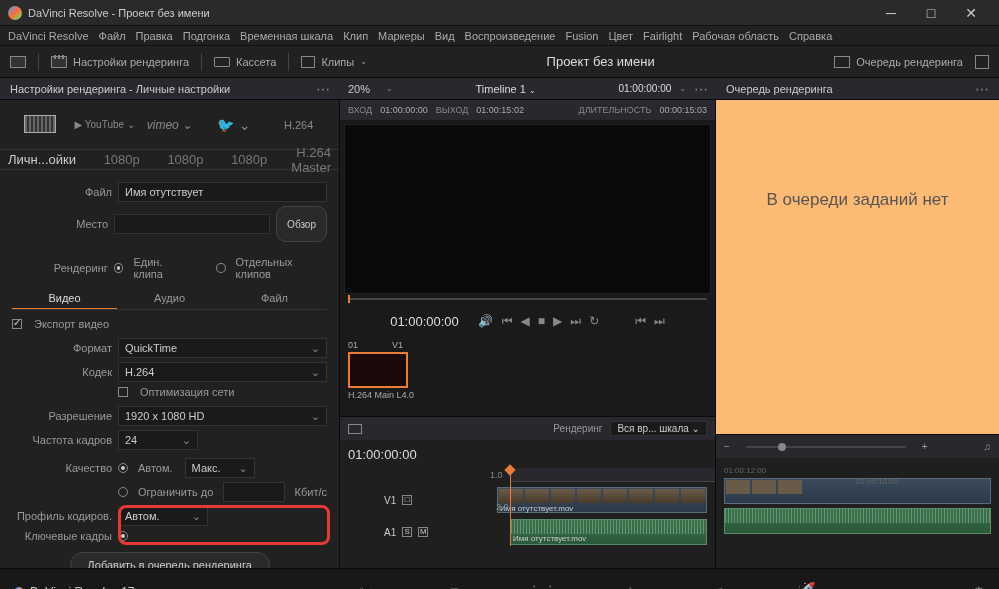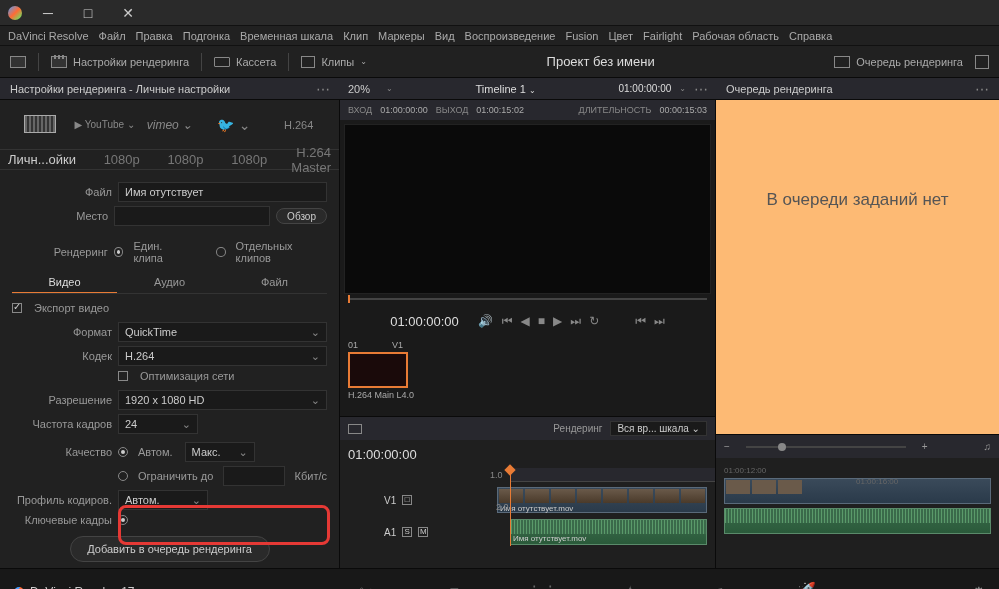--- a/index.html
+++ b/index.html
@@ -31,21 +31,21 @@
 .preset.active .pic{border-color:#aaa}
 .presetlabels{height:20px;display:flex;align-items:center;padding:0 8px;border-bottom:1px solid #333}
 .presetlabels span{flex:1;text-align:right;color:#777;font-size:13px}
 .presetlabels span:first-child{color:#ccc}
 .settings{flex:1;padding:8px 12px;overflow-y:auto;position:relative}
 .settings::-webkit-scrollbar{width:6px}
 .settings::-webkit-scrollbar-thumb{background:#444}
 .frow{display:flex;align-items:center;margin:4px 0;gap:6px}
 .flabel{width:100px;text-align:right;color:#999;font-size:11px}
 .finput{flex:1;height:20px;background:#1a1a1a;border:1px solid #333;color:#ccc;padding:0 6px;font-size:11px}
-.fbtn{height:16px;padding:0 10px;background:#2a2a2a;border:1px solid #444;border-radius:10px;color:#ccc;font-size:10px;cursor:pointer}
+.fbtn{height:36px;padding:0 10px;background:#2a2a2a;border:1px solid #444;border-radius:10px;color:#ccc;font-size:10px;cursor:pointer}
 .radio{width:10px;height:10px;border:1px solid #888;border-radius:50%;display:inline-block;margin-right:4px;position:relative}
 .radio.on::after{content:"";position:absolute;inset:2px;background:#ccc;border-radius:50%}
 .tabs{display:flex;margin:8px 0;border-bottom:1px solid #333;gap:0}
 .tab{flex:1;text-align:center;padding:4px 0;color:#999;font-size:11px;cursor:pointer}
 .tab.active{color:#ddd;border-bottom:1px solid #e87b35}
 .check{width:10px;height:10px;border:1px solid #888;display:inline-block;margin-right:6px;position:relative}
 .check.on::after{content:"✓";position:absolute;top:-3px;left:0;color:#ccc;font-size:10px}
 .select{height:20px;background:#1a1a1a;border:1px solid #333;color:#ccc;padding:0 6px;font-size:11px;display:flex;align-items:center;position:relative}
 .select::after{content:"⌄";position:absolute;right:6px;color:#888}
 .addbtn{margin:10px auto;width:200px;height:26px;background:#2a2a2a;border:1px solid #444;border-radius:13px;color:#ccc;font-size:11px;display:flex;align-items:center;justify-content:center;cursor:pointer}
@@ -84,20 +84,21 @@
 .pagebar .pg{width:48px;height:32px;display:flex;align-items:center;justify-content:center;color:#666;font-size:16px;cursor:pointer}
 .pagebar .pg.active{border-bottom:2px solid #e87b35;color:#ccc}
 .pagebar .pright{display:flex;gap:14px;color:#888;font-size:14px}
 .sq{width:10px;height:10px;border:1px solid #888;display:inline-block;text-align:center;font-size:8px;line-height:8px}
 </style>
 </head>
 <body>
 
 <div class="titlebar">
   <div class="logo"></div>
+  <div class="title">DaVinci Resolve - Проект без имени</div>
   <div class="winbtn">─</div>
   <div class="winbtn">□</div>
   <div class="winbtn">✕</div>
 </div>
 
 <div class="menubar">
   <span>DaVinci Resolve</span>
   <span>Файл</span>
   <span>Правка</span>
   <span>Подгонка</span>

